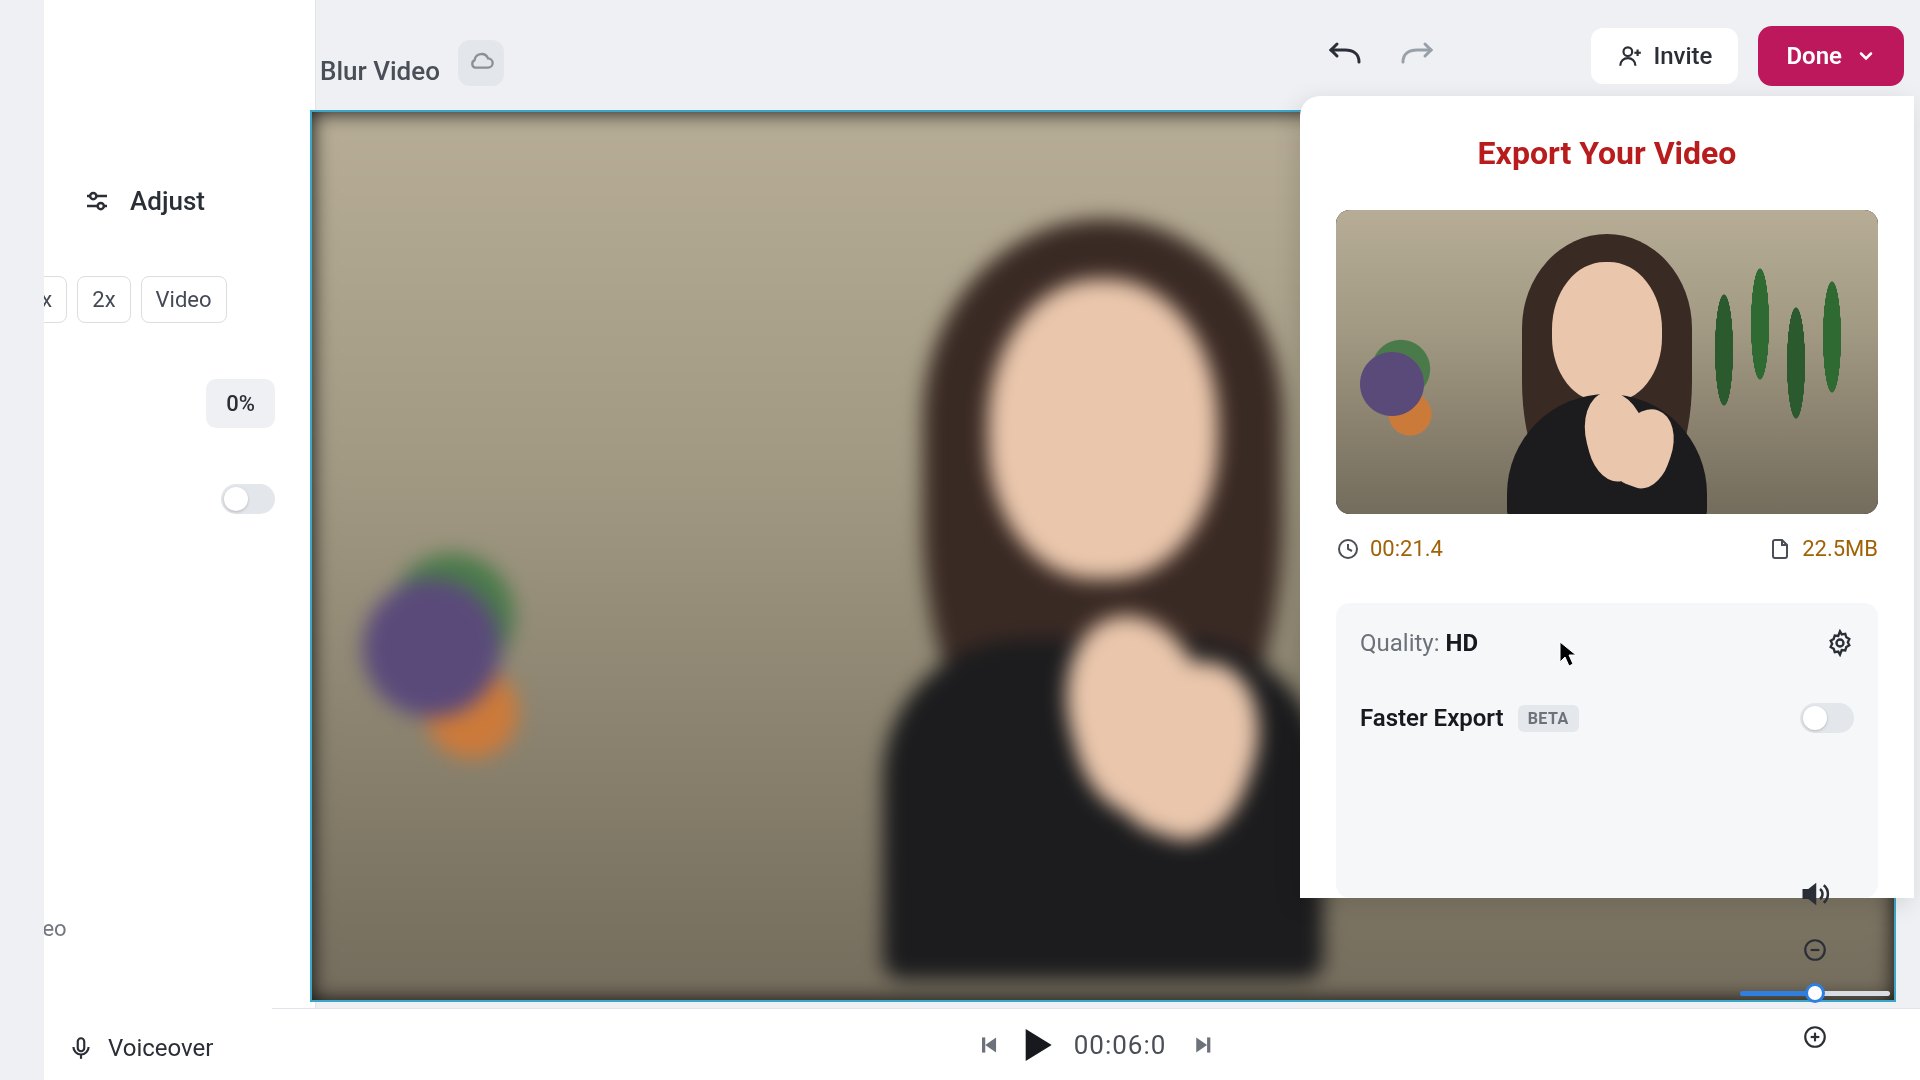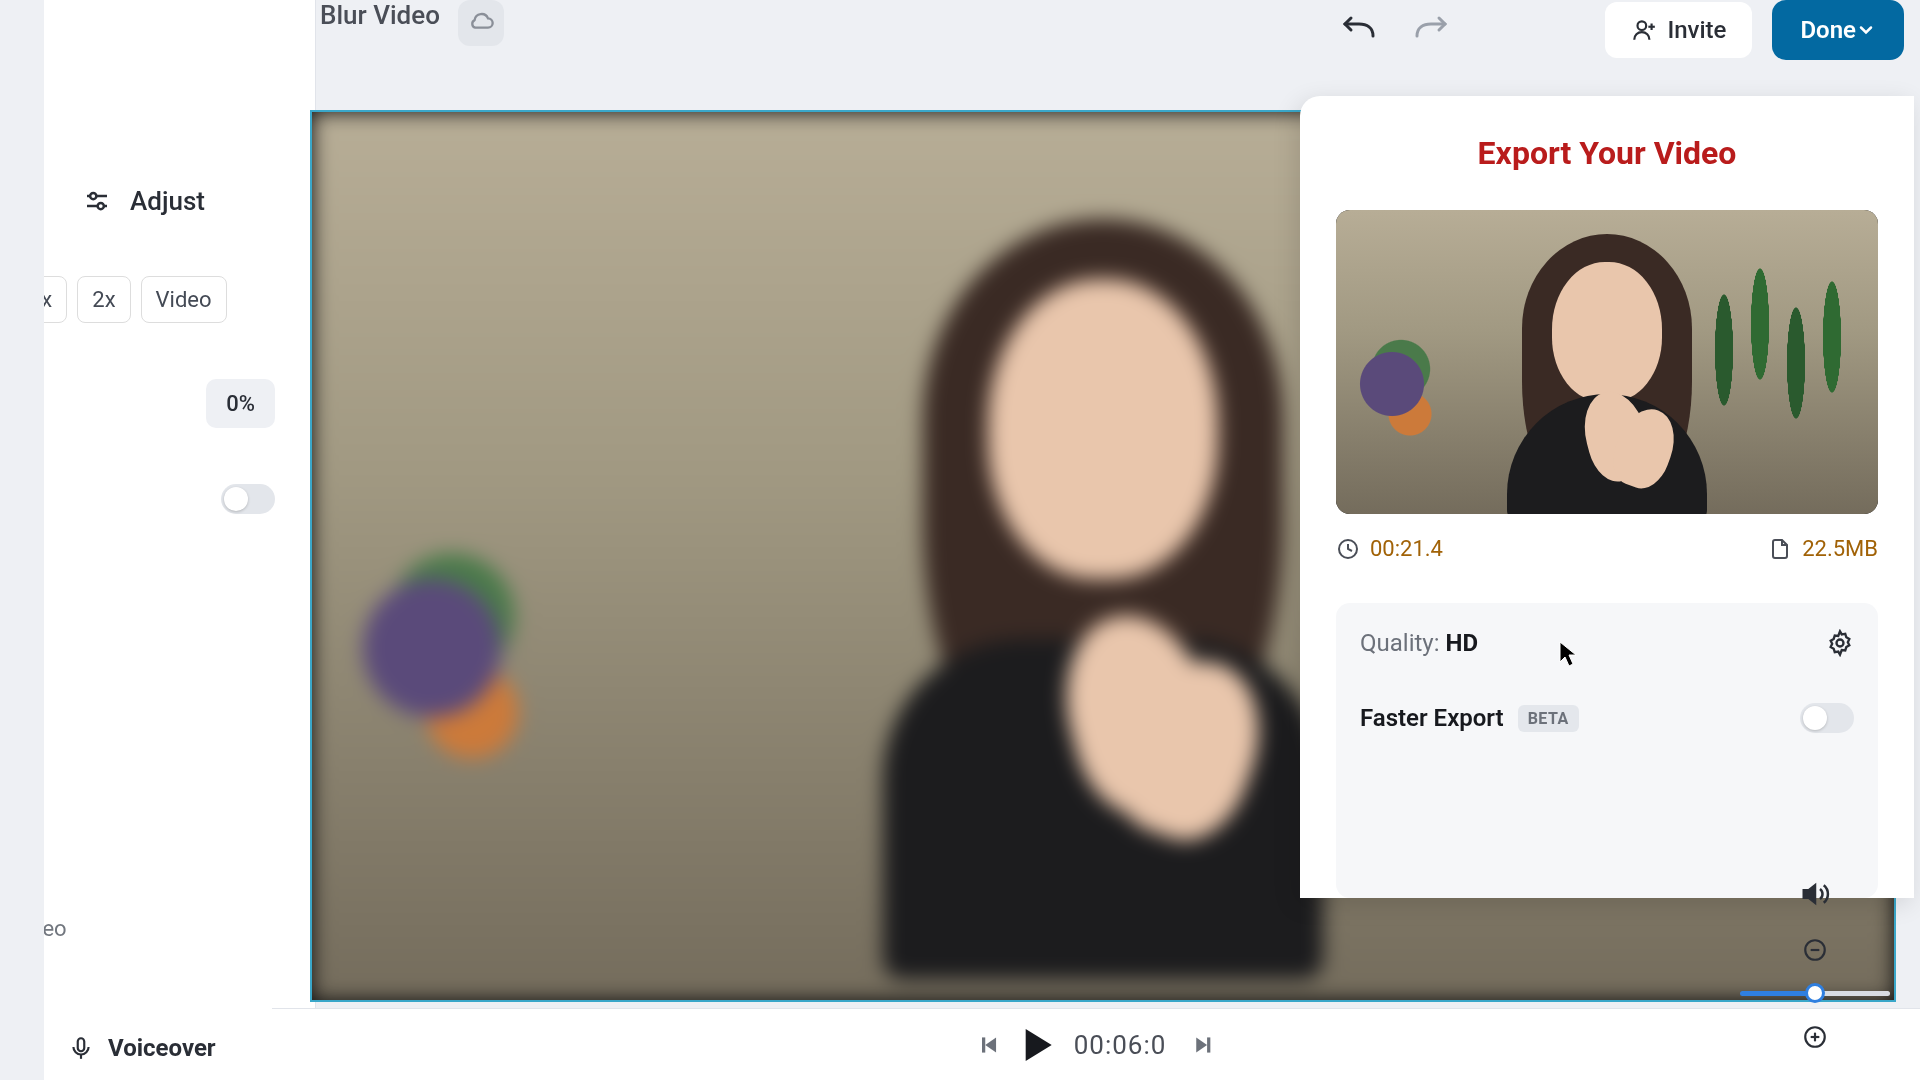--- a/index.html
+++ b/index.html
@@ -1,44 +1,44 @@
 <!DOCTYPE html>
 <html><head>
 <meta charset="utf-8">
 <style>
 * { margin: 0; padding: 0; box-sizing: border-box; font-family: -apple-system, BlinkMacSystemFont, "Segoe UI", Roboto, sans-serif; }
 body { background: #eef0f4; width: 1920px; height: 1080px; overflow: hidden; position: relative; }
 
 
-.topbar { position: absolute; top: 0; left: 272px; right: 8px; height: 86px; display: flex; align-items: flex-start; }
+.topbar { position: absolute; top: 0; left: 272px; right: 8px; height: 86px; display: flex; align-items: flex-end; }
 .project-title { font-size: 26px; color: #4a4e57; font-weight: 500; margin-left: 48px; }
 .cloud-btn { width: 46px; height: 46px; border-radius: 12px; background: #e3e6eb; display: flex; align-items: center; justify-content: center; margin-left: 18px; }
 .top-right { margin-left: auto; display: flex; align-items: center; gap: 20px; padding-right: 8px; }
 .undo-redo { display: flex; gap: 28px; margin-right: 130px; }
 .arrow-btn { width: 46px; height: 46px; display: flex; align-items: center; justify-content: center; cursor: pointer; }
 .invite-btn { display: flex; align-items: center; gap: 10px; padding: 14px 26px; background: #fff; border-radius: 12px; font-size: 24px; color: #2a2e36; font-weight: 500; cursor: pointer; }
-.done-btn { display: flex; align-items: center; padding: 16px 28px; background: #0369a1; border-radius: 14px; font-size: 24px; color: #fff; font-weight: 600; cursor: pointer; }
+.done-btn { display: flex; align-items: center; gap: 14px; padding: 16px 28px; background: #be185d; border-radius: 14px; font-size: 24px; color: #fff; font-weight: 600; cursor: pointer; }
 
 
 .sidebar { position: absolute; left: 0; top: 0; width: 272px; height: 100%; background: #fff; border-right: 1px solid #e1e4ea; overflow: hidden; margin-left: 44px; }
 .adjust-row { display: flex; align-items: center; gap: 18px; padding: 186px 0 0 38px; }
 .adjust-label { font-size: 26px; color: #2a2e36; font-weight: 500; }
 .speed-chips { display: flex; gap: 10px; padding: 60px 0 0 0; margin-left: -20px; }
 .chip { padding: 10px 14px; border-radius: 8px; font-size: 22px; color: #444a55; background: #fff; border: 1px solid #ddd; }
 .chip.partial { margin-left: -10px; }
 .percent-row { display: flex; align-items: center; justify-content: flex-end; padding: 56px 40px 0 0; }
 .percent-box { background: #eef0f4; border-radius: 10px; padding: 12px 20px; font-size: 22px; color: #2a2e36; font-weight: 500; }
 .toggle-row { display: flex; justify-content: flex-end; padding: 56px 40px 0 0; }
 .toggle { width: 54px; height: 30px; border-radius: 15px; background: #e3e6eb; position: relative; }
 .toggle::after { content: ""; position: absolute; width: 24px; height: 24px; border-radius: 50%; background: #fff; top: 3px; left: 3px; box-shadow: 0 1px 3px rgba(0,0,0,.2); }
 .side-item { font-size: 22px; color: #72777f; padding-left: 0; margin-left: -30px; }
 .side-item.a { margin-top: 170px; }
 .side-item.b { margin-top: 92px; }
 .side-item.c { margin-top: 90px; }
-.voiceover-row { position: absolute; bottom: 18px; left: 24px; display: flex; align-items: center; gap: 14px; font-size: 24px; color: #2a2e36; font-weight: 700; }
+.voiceover-row { position: absolute; bottom: 18px; left: 24px; display: flex; align-items: center; gap: 14px; font-size: 24px; color: #2a2e36; font-weight: 400; }
 
 
 .canvas { position: absolute; left: 310px; top: 110px; width: 1586px; height: 892px; border: 2px solid #3aa7c9; background: #111; overflow: hidden; }
 .video-thumb { width: 100%; height: 100%; position: relative; filter: blur(10px); }
 .vbg { position: absolute; inset: 0; background: linear-gradient(180deg,#b7ad96 0%, #a19982 40%, #746c5c 100%); }
 .vplant-l { position: absolute; left: 40px; bottom: 160px; width: 200px; height: 320px; background: radial-gradient(circle at 40% 40%, #5a4a7a 0 30%, transparent 31%), radial-gradient(circle at 60% 60%, #cc7a3a 0 20%, transparent 21%), radial-gradient(circle at 50% 30%, #4a7a4a 0 25%, transparent 26%); }
 .vplant-r { position: absolute; right: 30px; top: 40px; width: 420px; height: 520px; background:
   radial-gradient(ellipse 18px 110px at 20% 50%, #2a5a2e 0 50%, transparent 51%),
   radial-gradient(ellipse 18px 110px at 40% 40%, #2f6a32 0 50%, transparent 51%),
   radial-gradient(ellipse 18px 110px at 60% 55%, #2a5a2e 0 50%, transparent 51%),

